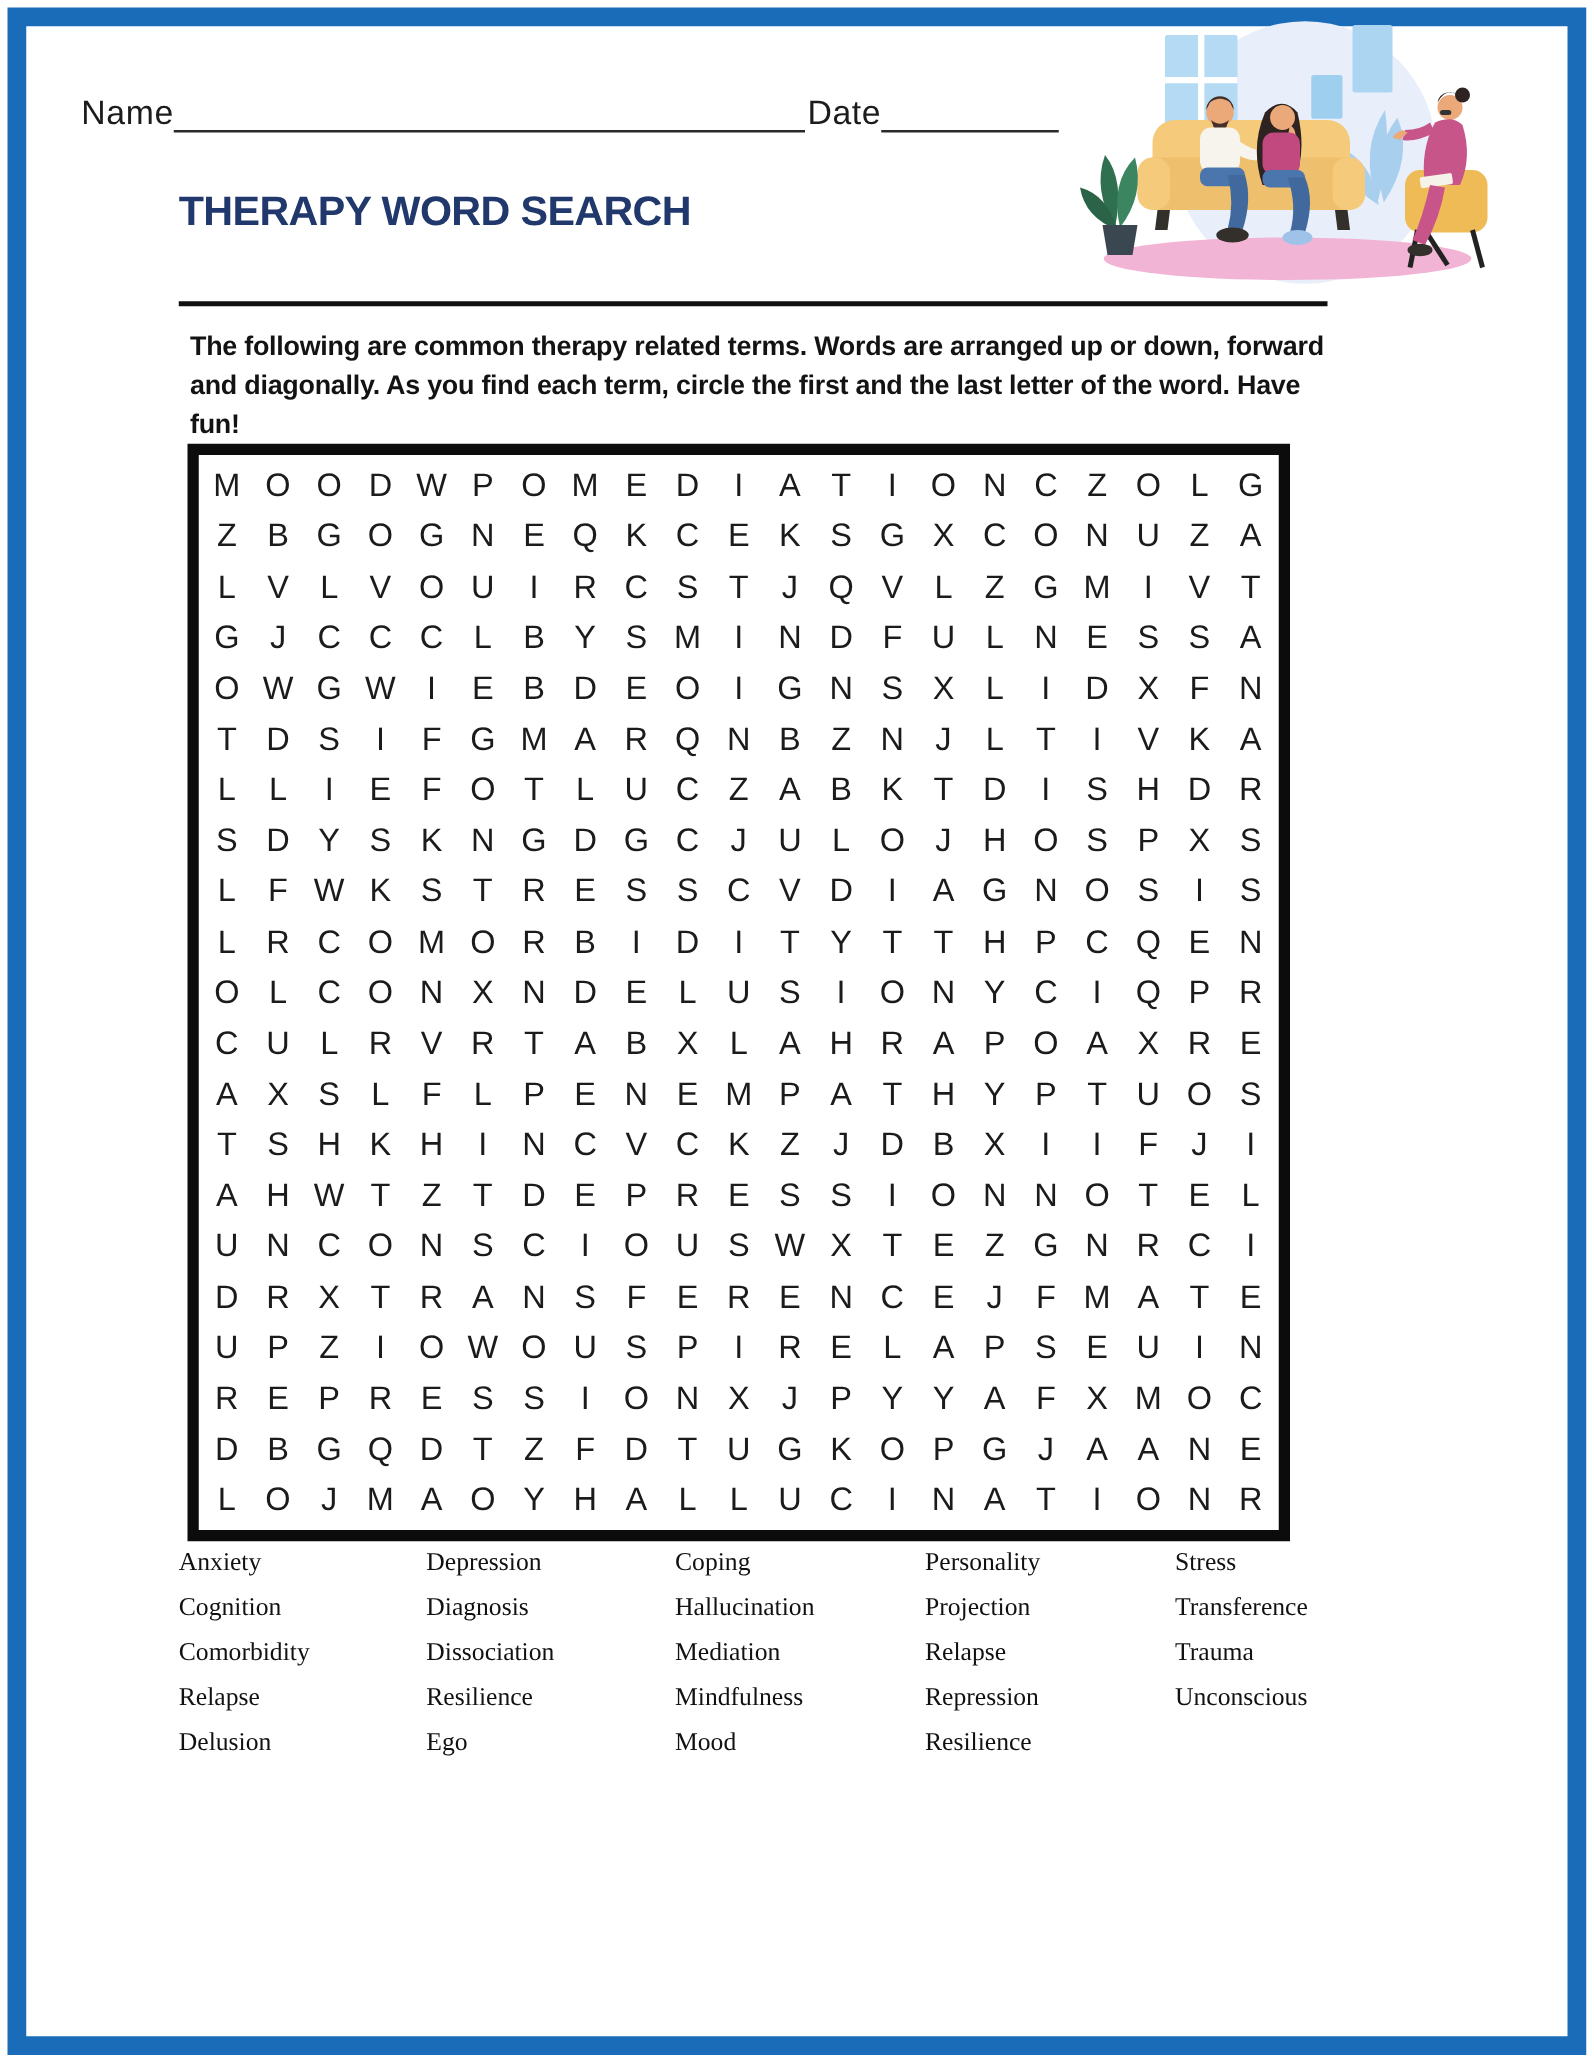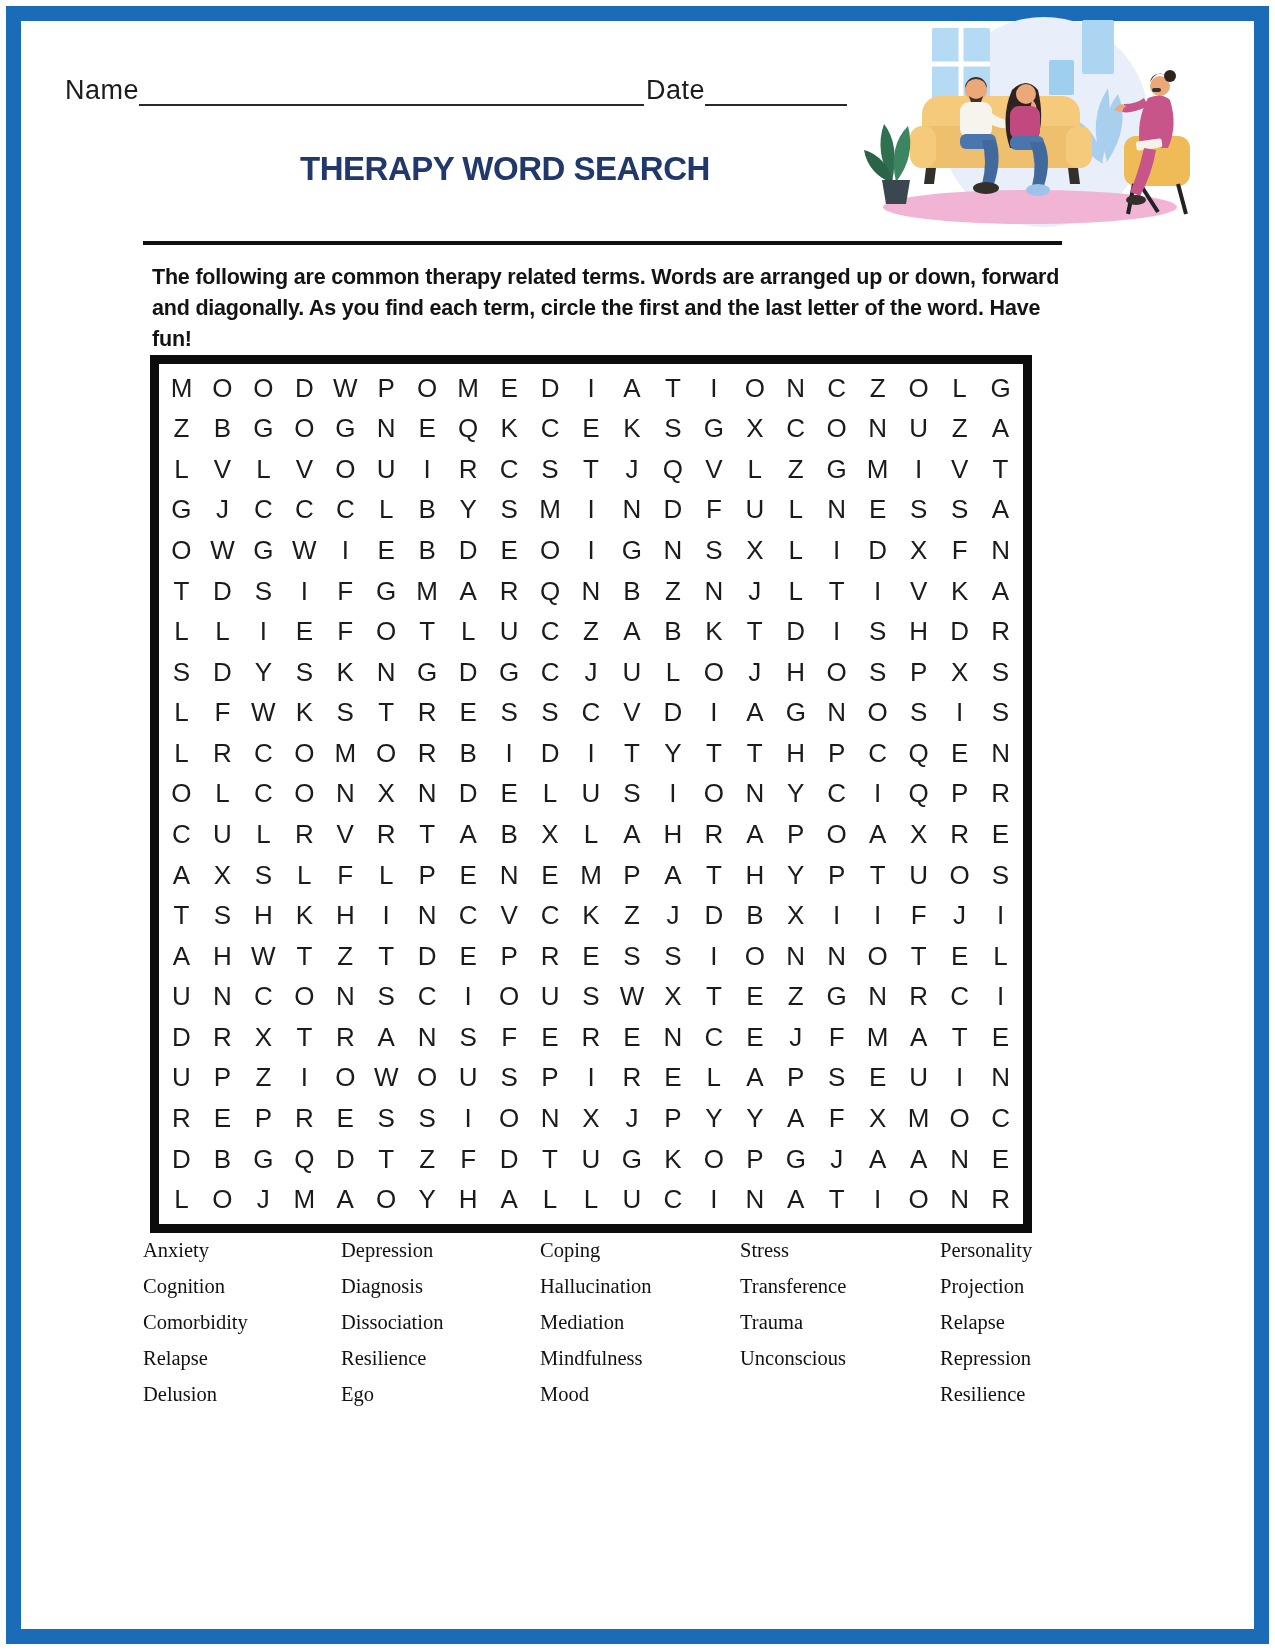--- a/index.html
+++ b/index.html
@@ -7,21 +7,21 @@
         font-family:"Liberation Sans","DejaVu Sans",sans-serif;}
   #frame{position:absolute;left:6px;top:6px;right:6px;bottom:6px;
          border:15px solid #1a6cb8;pointer-events:none;}
   
   #name-date{position:absolute;left:65px;top:74px;width:782px;display:flex;align-items:flex-end;}
   .hd-label{font-size:27px;font-weight:400;color:#1c1c1c;letter-spacing:.5px;}
   .blank-line{border-bottom:2px solid #2a2a2a;height:30px;}
   #name-line{flex:1;margin-right:2px;}
   #date-line{width:142px;}
   
-  #page-title{position:absolute;left:143px;top:150px;width:724px;text-align:center;
+  #page-title{position:absolute;left:143px;top:150px;width:724px;
               font-size:33px;font-weight:800;letter-spacing:-.5px;color:#20386b;}
   
   #divider{position:absolute;left:143px;top:241px;width:919px;height:4px;background:#101010;}
   
   #instructions{position:absolute;left:152px;top:262px;width:910px;
                 font-size:21.5px;font-weight:700;color:#131313;line-height:1.45;letter-spacing:-.2px;}
   
   #grid-box{position:absolute;left:150px;top:355px;width:882px;height:878px;
             border:9px solid #0c0c0c;box-sizing:border-box;background:#fff;
             display:grid;grid-template-columns:repeat(21,1fr);grid-template-rows:repeat(21,1fr);
@@ -586,26 +586,26 @@
         <div class="word">Ego</div>
       </div>
       <div class="wcol">
         <div class="word">Coping</div>
         <div class="word">Hallucination</div>
         <div class="word">Mediation</div>
         <div class="word">Mindfulness</div>
         <div class="word">Mood</div>
       </div>
       <div class="wcol">
-        <div class="word">Stress</div>
-        <div class="word">Transference</div>
-        <div class="word">Trauma</div>
-        <div class="word">Unconscious</div>
-      </div>
-      <div class="wcol">
         <div class="word">Personality</div>
         <div class="word">Projection</div>
         <div class="word">Relapse</div>
         <div class="word">Repression</div>
         <div class="word">Resilience</div>
       </div>
+      <div class="wcol">
+        <div class="word">Stress</div>
+        <div class="word">Transference</div>
+        <div class="word">Trauma</div>
+        <div class="word">Unconscious</div>
+      </div>
     </div>
 </div>
 
 </body></html>

